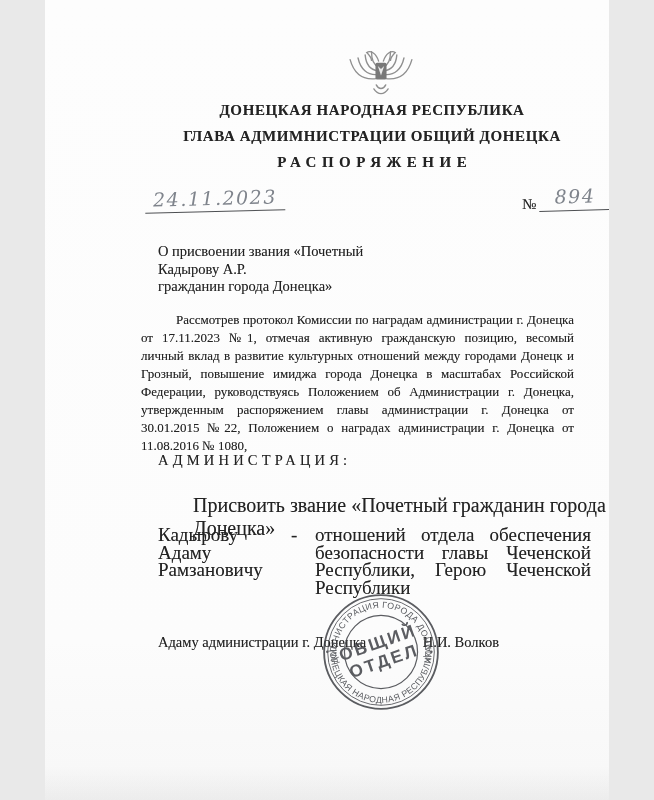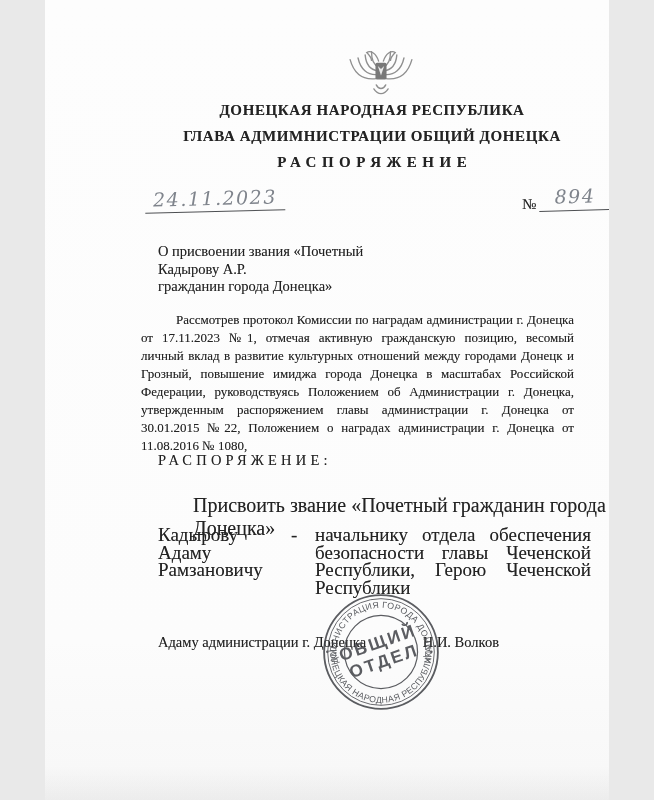--- a/index.html
+++ b/index.html
@@ -93,31 +93,31 @@
   <div class="hand hand-num">894</div>
 
   <div class="subject soft">
     <div>О присвоении звания «Почетный</div>
     <div>Кадырову А.Р.</div>
     <div>гражданин города Донецка»</div>
   </div>
 
   <div class="body-par soft">Рассмотрев протокол Комиссии по наградам администрации г. Донецка от 17.11.2023 №1, отмечая активную гражданскую позицию, весомый личный вклад в развитие культурных отношений между городами Донецк и Грозный, повышение имиджа города Донецка в масштабах Российской Федерации, руководствуясь Положением об Администрации г. Донецка, утвержденным распоряжением главы администрации г. Донецка от 30.01.2015 №22, Положением о наградах администрации г. Донецка от 11.08.2016 № 1080,</div>
 
-  <div class="resolution soft">РАСПОРЯЖЕНИЕ:</div>
+  <div class="resolution soft">АДМИНИСТРАЦИЯ:</div>
 
   <div class="order-line soft">Присвоить звание «Почетный гражданин города Донецка»</div>
 
   <div class="recipient soft">
     <div>
       <div>Кадырову</div>
       <div>Адаму Рамзановичу</div>
     </div>
     <div>-</div>
-    <div class="desc">начальнику отдела обеспечения безопасности главы Чеченской Республики, Герою Чеченской Республики</div>
+    <div class="desc">отношений отдела обеспечения безопасности главы Чеченской Республики, Герою Чеченской Республики</div>
   </div>
 
   <div class="sig-title soft">Адаму администрации г. Донецка</div>
   <div class="sig-name soft">Н.И. Волков</div>
 
   <svg class="stamp" viewBox="0 0 128 128" aria-hidden="true">
     <defs>
       <path id="arcTop" d="M22,75.3 A43.5,43.5 0 1 1 106,75.3"></path>
       <path id="arcBottom" d="M14.2,59.6 A50,50 0 1 0 113.8,59.6"></path>
     </defs>

